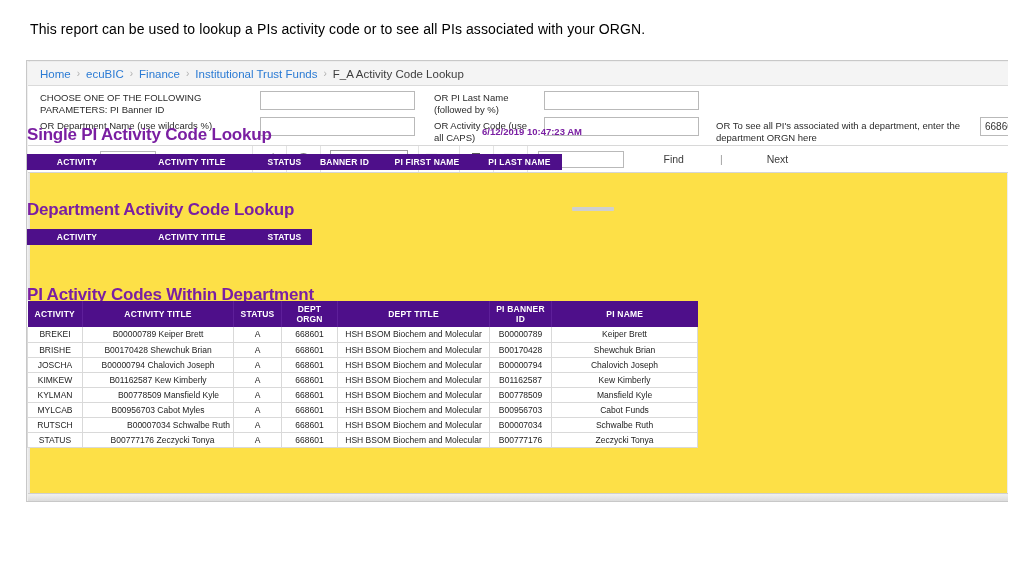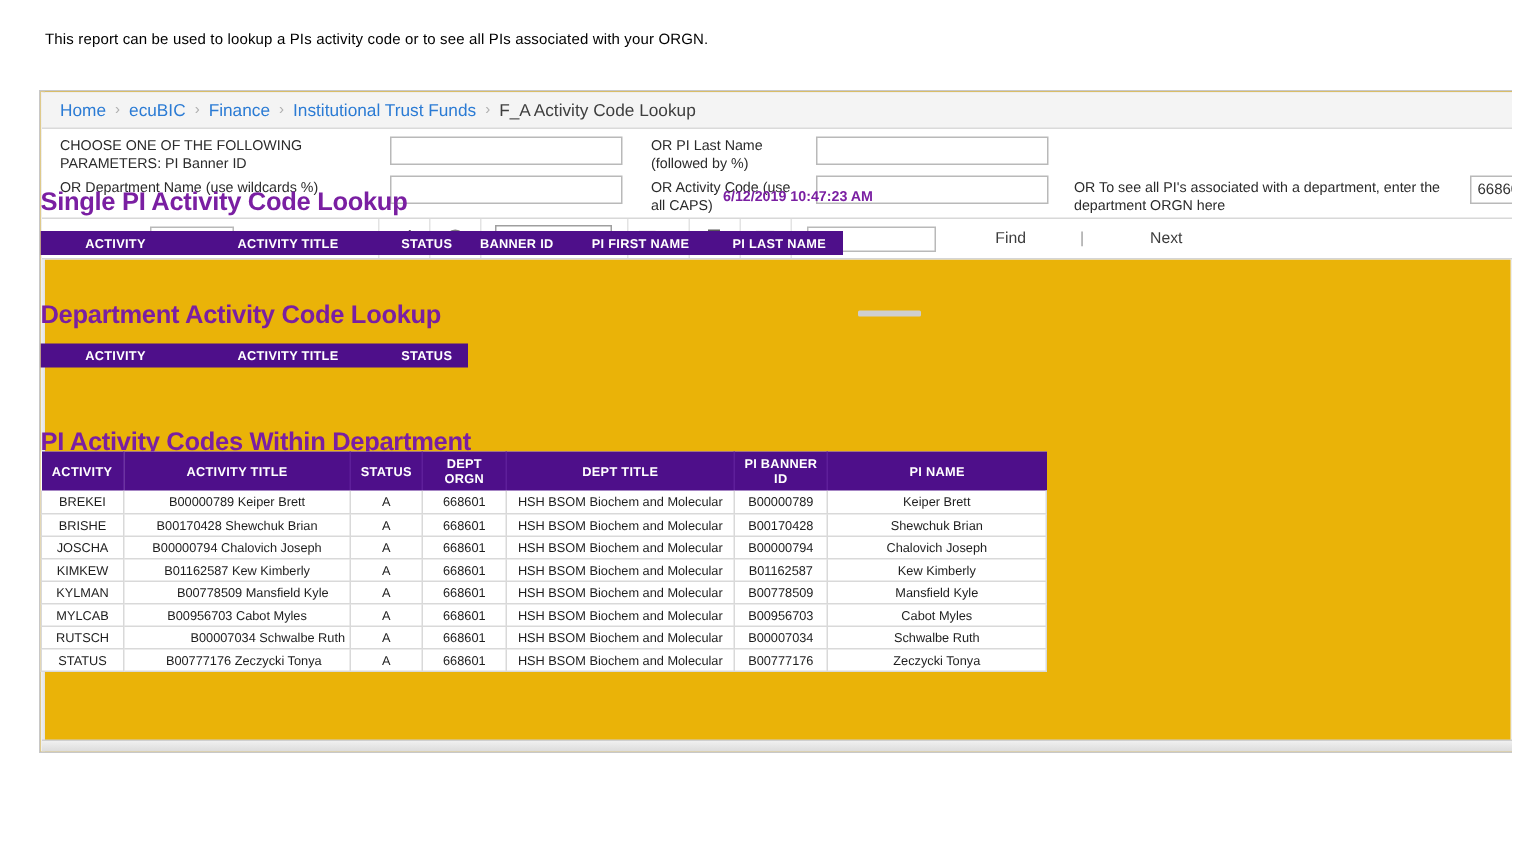--- a/index.html
+++ b/index.html
@@ -9,34 +9,34 @@
     background: #ffffff;
     font-family: "Liberation Sans", sans-serif;
     overflow: hidden;
   }
   #root { position: relative; width: 1024px; height: 576px; background:#fff; }
 
   
   .intro {
     position: absolute;
     left: 30px; top: 21px;
-    font-size: 10px;
+    font-size: 14px;
     color: #000;
     letter-spacing: .1px;
     white-space: nowrap;
   }
 
   
   .report-window {
     position: absolute;
     left: 26px; top: 60px;
     width: 982px; height: 442px;
     border: 1px solid #c8c8c8;
     border-right: none;
-    background: #eab308;
+    background: #fde047;
     box-shadow: 0 0 0 1px #ededed inset;
     overflow: hidden;
   }
   .win-edge-left {
     position:absolute; left:0; top:0; width:3px; height:100%;
     background: linear-gradient(to right,#f2f2f2,#e2e2e2);
   }
 
   
   .breadcrumb-bar {
@@ -396,21 +396,21 @@
               <td style="width: 62px;">B00778509</td>
               <td style="width: 146px;">Mansfield Kyle</td>
             </tr>
             <tr>
               <td style="width: 55px;">MYLCAB</td>
               <td style="width: 135px;">B00956703 Cabot Myles</td>
               <td style="width: 48px;">A</td>
               <td style="width: 56px;">668601</td>
               <td style="width: 152px;">HSH BSOM Biochem and Molecular</td>
               <td style="width: 62px; text-align: center;">B00956703</td>
-              <td style="width: 146px;">Cabot Myles</td>
+              <td style="width: 146px;">Cabot Funds</td>
             </tr>
             <tr>
               <td style="width: 55px;">RUTSCH</td>
               <td style="width: 135px; padding-left: 44px;">B00007034 Schwalbe Ruth</td>
               <td style="width: 48px;">A</td>
               <td style="width: 56px;">668601</td>
               <td style="width: 152px;">HSH BSOM Biochem and Molecular</td>
               <td style="width: 62px;">B00007034</td>
               <td style="width: 146px;">Schwalbe Ruth</td>
             </tr>

